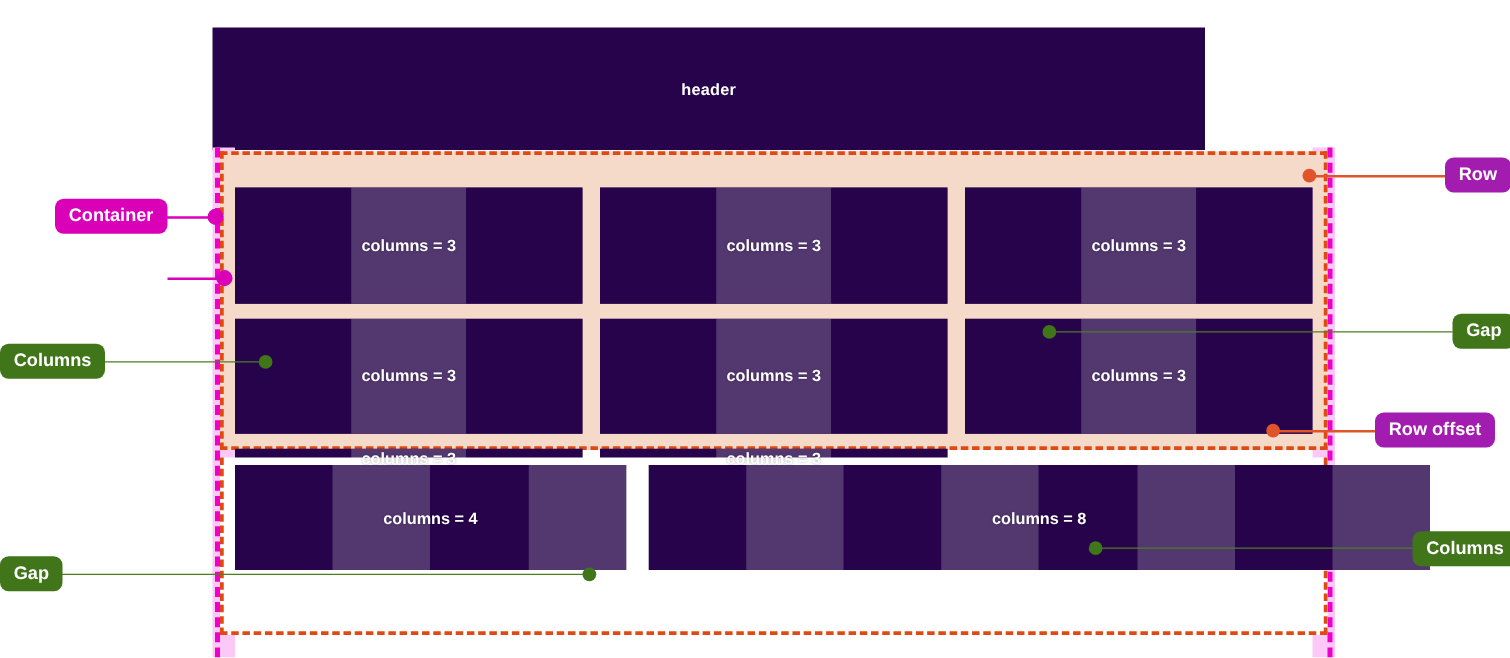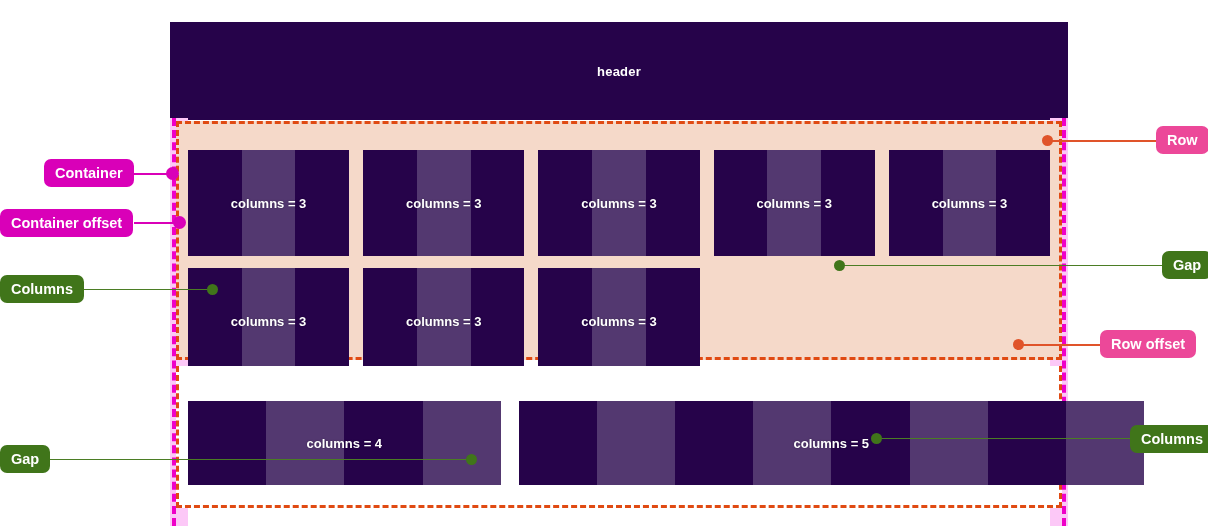--- a/index.html
+++ b/index.html
@@ -4,21 +4,21 @@
 <style>
   html,body{margin:0;padding:0;background:#ffffff;}
   body{
     width:1208px;height:526px;position:relative;overflow:hidden;
     font-family:"Liberation Sans","DejaVu Sans",sans-serif;
   }
   .stage{position:absolute;inset:0;}
 
   
   #header{
-    position:absolute;left:170px;top:22px;width:898px;height:98px;
+    position:absolute;left:170px;top:22px;width:794px;height:98px;
     background:#26034a;
     display:flex;align-items:center;justify-content:center;
   }
   #header .hdr-label{
     color:#ffffff;font-size:13px;font-weight:bold;letter-spacing:.2px;
   }
 
   
   .pink-band{
     position:absolute;top:118px;width:18px;height:408px;
@@ -38,35 +38,35 @@
   
   #row1{
     position:absolute;left:176px;top:121px;width:886px;height:239px;
     box-sizing:border-box;
     background:#f5d9c9;
     border:3px dashed #e04a12;
   }
   #row1-grid{
     position:absolute;left:188px;top:150px;width:862px;height:224px;
     display:grid;
-    grid-template-columns:repeat(5,1fr);
+    grid-template-columns:repeat(3,1fr);
     grid-template-rows:repeat(2,1fr);
     column-gap:14px;row-gap:12px;
   }
 
   
   #row2{
     position:absolute;left:176px;top:366px;width:886px;height:142px;
     box-sizing:border-box;
     background:#ffffff;
     border:3px dashed #e04a12;
     border-top:none;
   }
   #row2-grid{
-    position:absolute;left:188px;top:401px;width:956px;height:84px;
+    position:absolute;left:188px;top:372px;width:956px;height:84px;
     display:grid;
     grid-template-columns:4fr 8fr;
     column-gap:30px;
     gap:18px;
   }
 
   
   .colblock{
     position:relative;display:flex;align-items:center;justify-content:center;
     background:#26034a;overflow:hidden;
@@ -84,21 +84,21 @@
 
   
   .tag{
     position:absolute;display:inline-flex;align-items:center;
     padding:6px 11px;border-radius:7px;
     color:#ffffff;font-size:14.5px;font-weight:bold;white-space:nowrap;
     z-index:30;
   }
   .tag.magenta{background:#d900b8;}
   .tag.green{background:#40751a;}
-  .tag.orange{background:#ec4899;}
+  .tag.orange{background:#a21caf;}
 
   
   .leader{position:absolute;height:0;z-index:25;}
   .leader.magenta{border-top:2px solid #d900b8;}
   .leader.green{border-top:1.5px solid #4b7d24;}
   .leader.orange{border-top:2px solid #e0542a;}
 
   
   .dot{position:absolute;border-radius:50%;z-index:28;}
   .dot.magenta{width:13px;height:13px;background:#d900b8;}
@@ -213,34 +213,31 @@
       <div class="stripes">
         <span class="dark"></span>
           <span class="light"></span>
           <span class="dark"></span>
           <span class="light"></span>
         <span class="dark"></span>
           <span class="light"></span>
           <span class="dark"></span>
           <span class="light"></span>
       </div>
-      <span class="cb-label">columns = 5</span>
+      <span class="cb-label">columns = 8</span>
     </div>
 
   </div>
 
   <div class="tag magenta" style="left:0px;top:159px;margin-left:44px;">
     <span>Container</span>
   </div>
   <div class="leader magenta" style="left:88px;top:173px;width:84px;"></div>
   <div class="dot magenta" style="left:166px;top:167px;"></div>
 
-  <div class="tag magenta" style="left:0px;top:209px;">
-    <span>Container offset</span>
-  </div>
   <div class="leader magenta" style="left:134px;top:222px;width:44px;"></div>
   <div class="dot magenta" style="left:173px;top:216px;"></div>
 
   <div class="tag green" style="left:0px;top:275px;">
     <span>Columns</span>
   </div>
   <div class="leader green" style="left:80px;top:289px;width:133px;"></div>
   <div class="dot green" style="left:207px;top:284px;"></div>
 
   <div class="tag green" style="left:0px;top:445px;">

